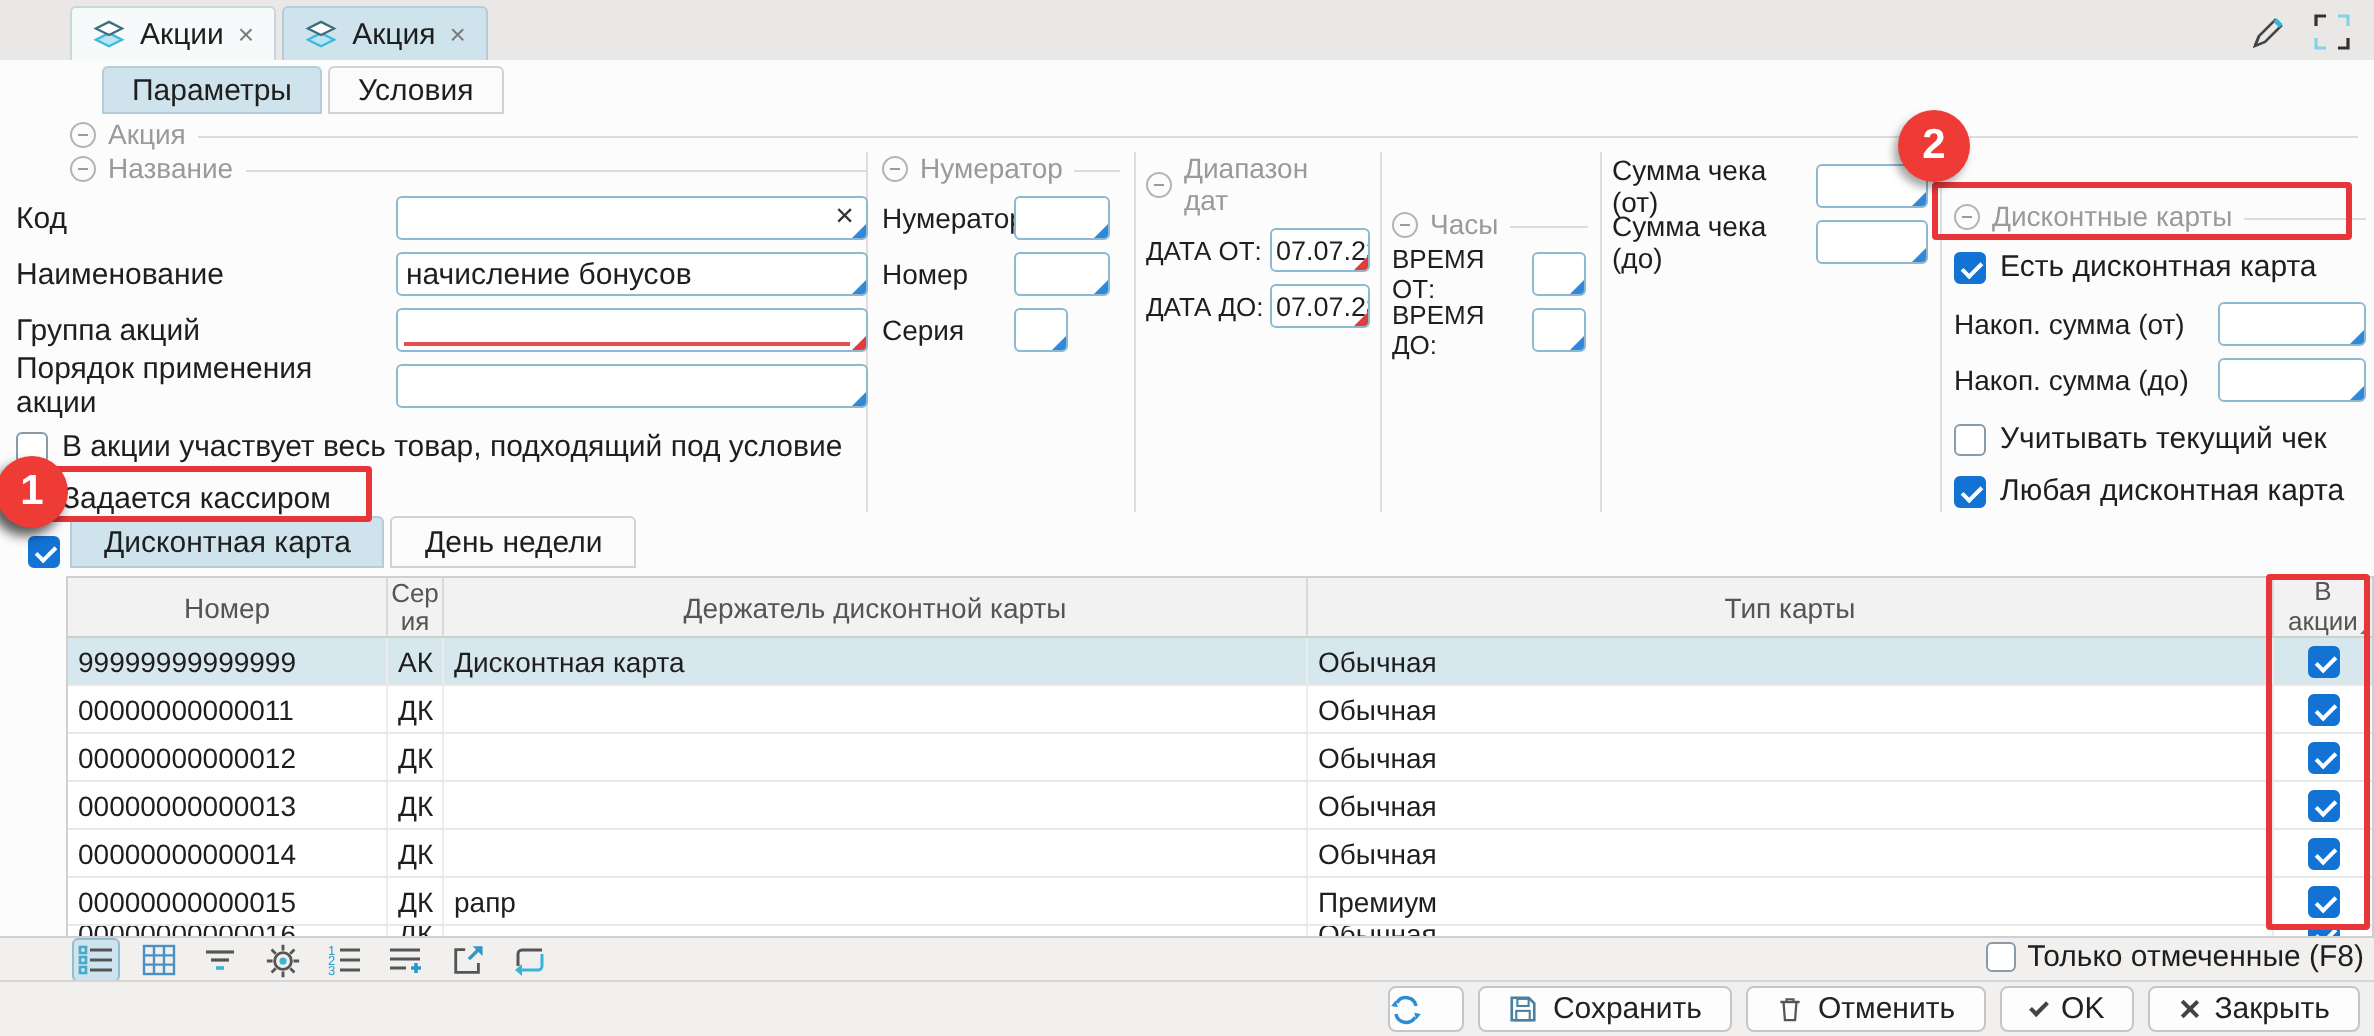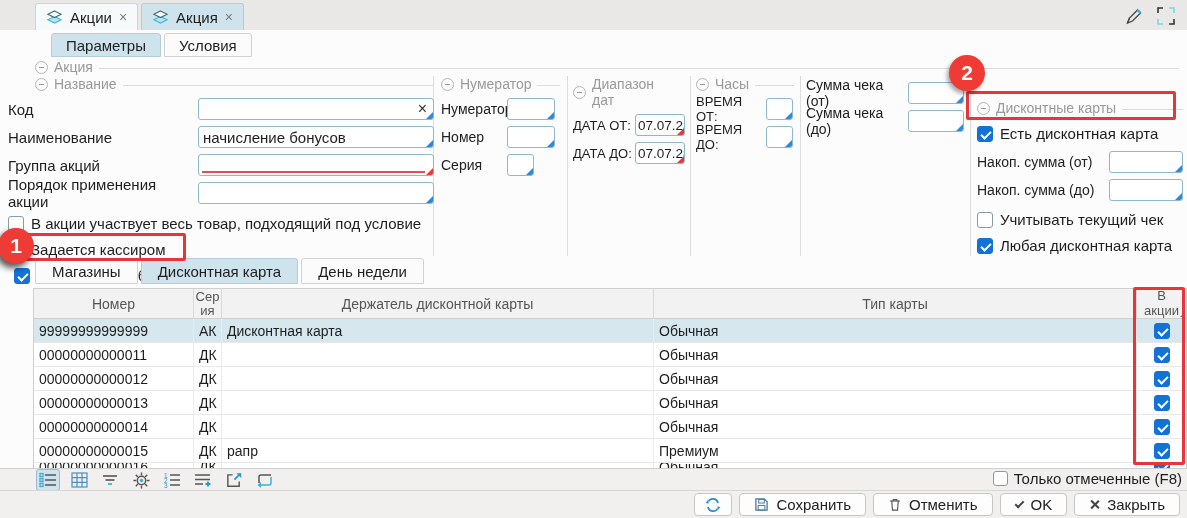--- a/index.html
+++ b/index.html
@@ -28,21 +28,21 @@
   .collapse-ic { width:13px; height:13px; border:1px solid #b4b4b4; border-radius:50%; position:relative; flex:none; }
   .collapse-ic::after { content:''; position:absolute; left:3px; right:3px; top:5px; border-top:1px solid #9a9a9a; }
   .grp-akcia { position:absolute; left:35px; top:59px; width:1144px; }
   
   .vline { position:absolute; top:76px; height:180px; border-left:1px solid #ddd; }
   .sec { position:absolute; top:76px; }
   .sec-name { left:8px;  width:426px; }
   .sec-name .grp-hdr { margin-left:27px; }
   .sec-num  { left:441px; width:119px; }
   .sec-date { left:573px; width:110px; }
-  .sec-hour { left:696px; width:98px; }
+  .sec-hour { left:696px; width:98px;margin-top:28px; }
   .sec-sum  { left:806px; width:158px; }
   .sec-card { left:977px; width:206px;margin-top:24px; }
   .frow { display:flex; align-items:center; margin-top:6px; height:22px; }
   .frow .lbl { flex:none; }
   .sec-name .lbl { width:190px; }
   .sec-num  .lbl { width:66px; font-size:14px; }
   .sec-date .lbl { width:62px; font-size:13px; }
   .sec-hour .lbl { width:70px; font-size:13px; }
   .sec-sum  .lbl { flex:1; font-size:14px; }
   .sec-card .lbl { flex:1; font-size:14px; }
@@ -97,21 +97,21 @@
   
   .toolbar { position:absolute; left:0; top:468px; width:100%; height:22px; background:#f1f0ee; border-top:1px solid #cfcfcf; }
   .tool-icons { position:absolute; left:36px; top:0; display:flex; gap:7px; align-items:center; height:22px; }
   .tool-btn { width:24px; height:22px; display:flex; align-items:center; justify-content:center; border-radius:3px; }
   .tool-btn.selected { background:#cde4ee; border:1px solid #93bcd0; }
   .only-marked { position:absolute; right:5px; top:-3px; display:flex; align-items:center; gap:6px; height:24px;padding-left:19px; }
   
   .btnbar { position:absolute; left:0; top:490px; width:100%; height:28px; background:#f1f0ee; border-top:1px solid #d6d6d6;
     display:flex; justify-content:flex-end; align-items:center; gap:7px; padding-right:7px; }
   .btn { height:23px; background:#fdfdfd; border:1px solid #c6c6c6; border-radius:4px; display:flex;
-    align-items:center; justify-content:center; gap:7px; padding:0 14px; font-size:15px; color:#222; }
+    align-items:center; gap:7px; padding:0 14px; font-size:15px; color:#222; }
   .btn-refresh { width:38px; padding:0; }
   .check-glyph { width:9px; height:5px; border-left:2px solid #444; border-bottom:2px solid #444; transform:rotate(-45deg); margin-top:-3px; }
   .x-glyph { position:relative; width:11px; height:11px; }
   .x-glyph::before,.x-glyph::after { content:''; position:absolute; left:5px; top:0; width:1.8px; height:11px; background:#444; }
   .x-glyph::before { transform:rotate(45deg); } .x-glyph::after { transform:rotate(-45deg); }
   svg { display:block; }
 </style>
 </head>
 <body>
 
@@ -315,23 +315,20 @@
   </div>
 </div>
 
 <div class="hl-box hl-1"></div>
 <div class="hl-box hl-2"></div>
 <div class="hl-box hl-3"></div>
 <div class="badge badge-1">1</div>
 <div class="badge badge-2">2</div>
 
 <div class="subtabs">
-  <div class="subtab">
-    <span>Магазины</span>
-  </div>
   <div class="subtab active">
     <span>Дисконтная карта</span>
   </div>
   <div class="subtab">
     <span>День недели</span>
   </div>
 </div>
 
 <div class="tbl">
   <div class="thead">

